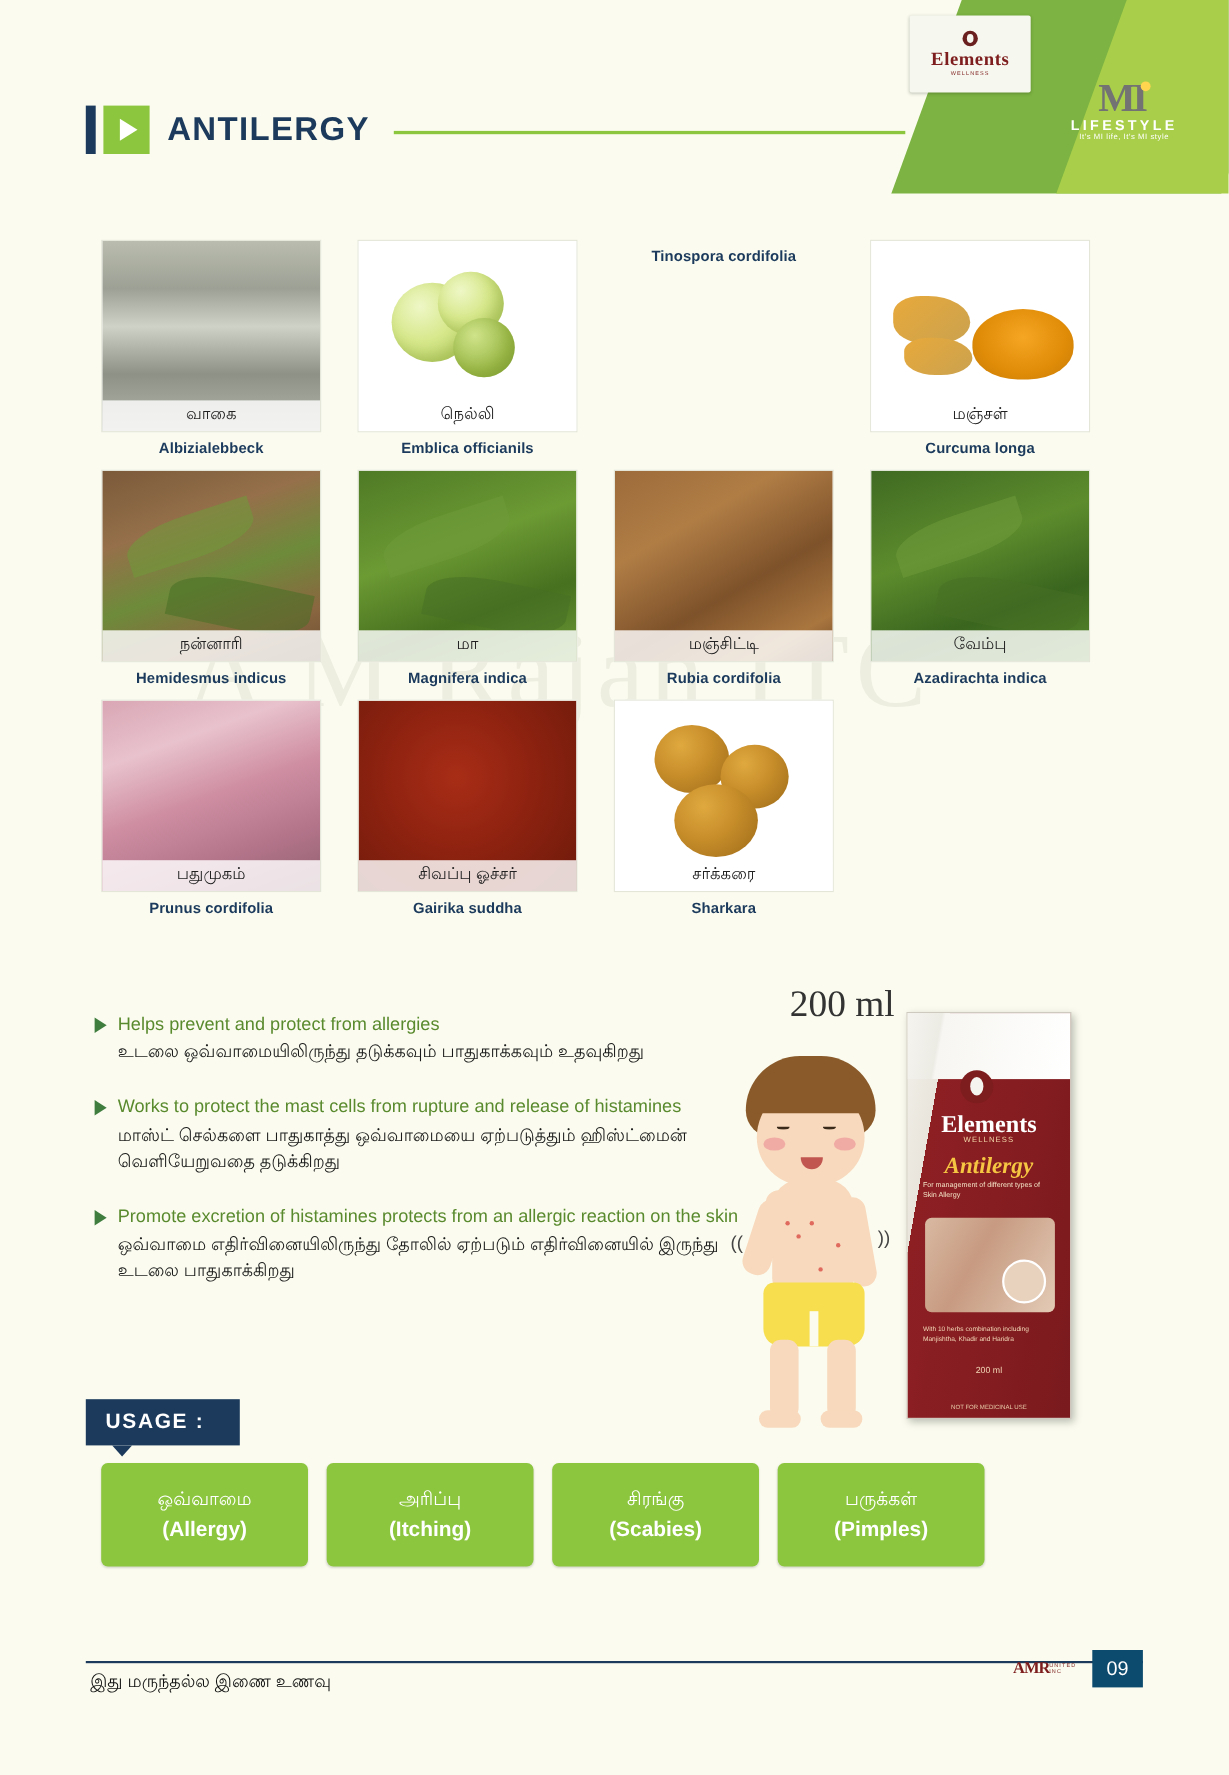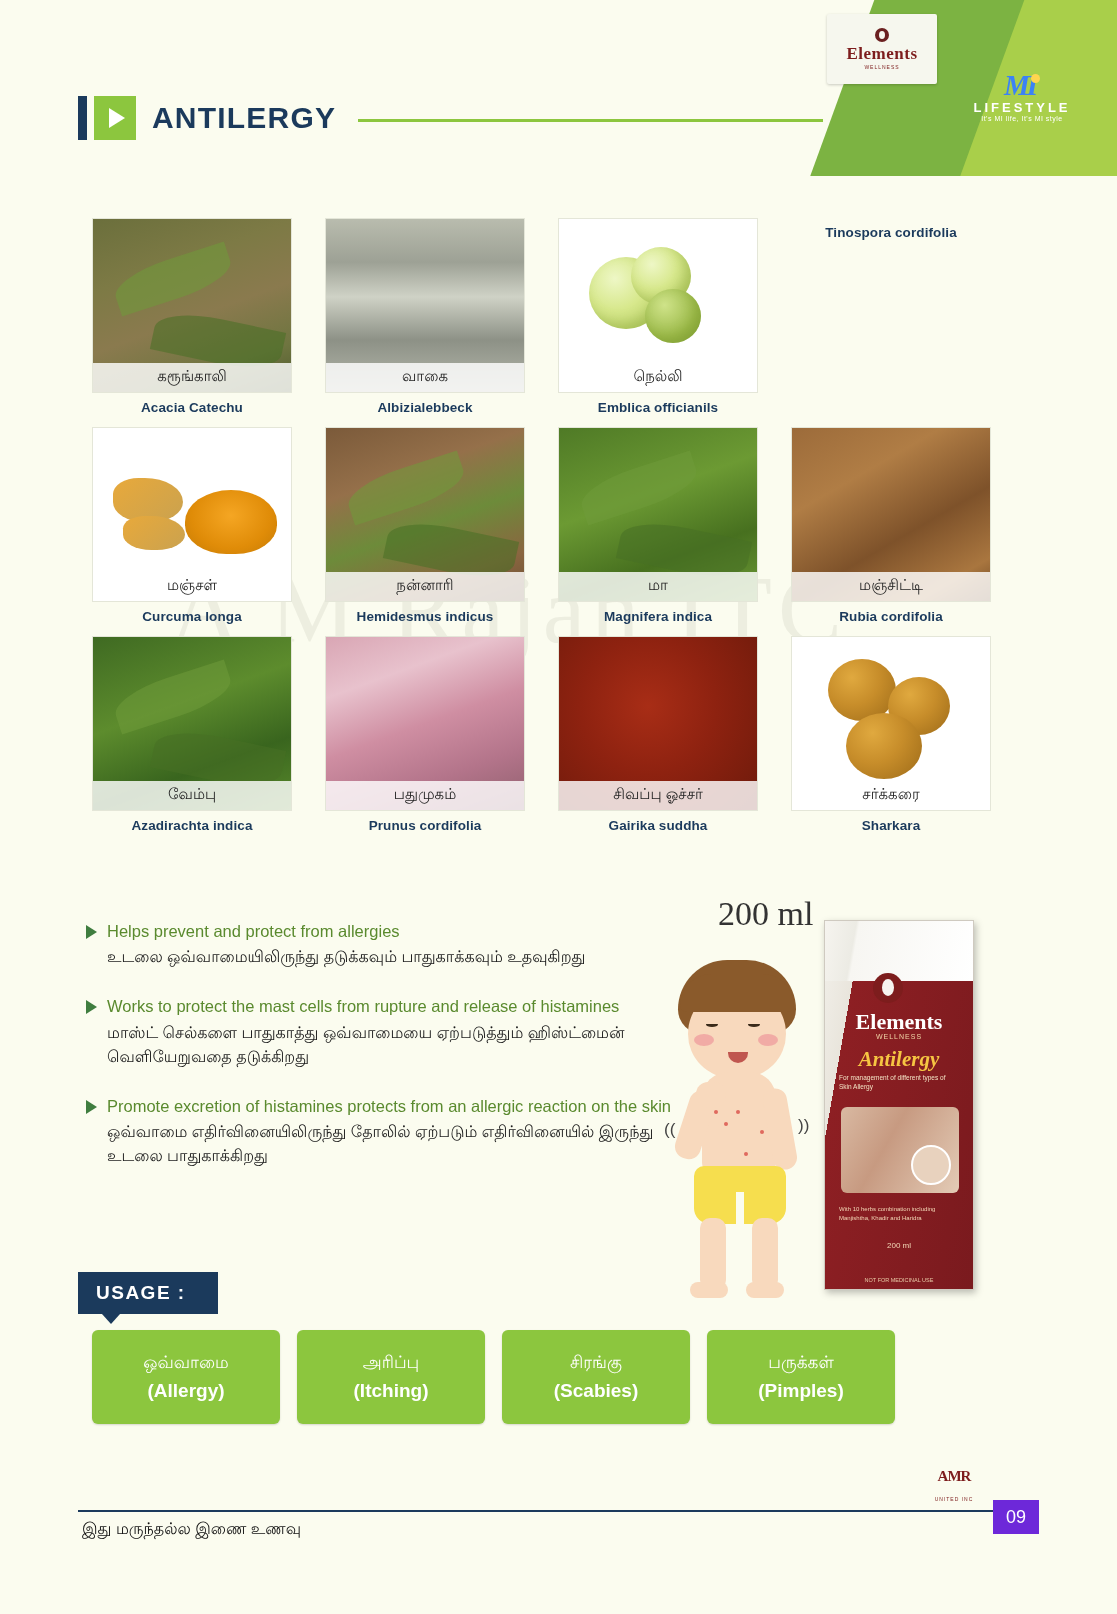--- a/index.html
+++ b/index.html
@@ -88,26 +88,25 @@
     letter-spacing: 1px;
   }
   .mi-logo {
     position: absolute;
     top: 72px; left: 160px;
     width: 130px; text-align: center;
     color: #fff;
   }
   .mi-logo .mi-mark {
     font-family: "Liberation Serif", serif;
-    font-size: 29px;
+    font-size: 36px;
     font-weight: bold;
-    font-style: italic;
     letter-spacing: -3px;
     line-height: 0.95;
-    color: #3b82f6;
+    color: #737373;
   }
   .mi-logo .mi-dot {
     display: inline-block;
     width: 9px; height: 9px;
     border-radius: 50%;
     background: #ffd54f;
     vertical-align: top;
     margin-left: -4px; margin-top: 2px;
   }
   .mi-logo .mi-name {
@@ -529,30 +528,30 @@
   }
   .footer-note {
     position: absolute;
     left: 82px; top: 1520px;
     font-size: 16px; color: #111;
   }
   .page-num {
     position: absolute;
     right: 78px; top: 1500px;
     width: 46px; height: 34px;
-    background: #6d28d9;
+    background: #0c4a6e;
     color: #fff;
     font-size: 18px;
     display: flex; align-items: center; justify-content: center;
   }
   .foot-logo {
     position: absolute;
-    right: 130px; top: 1468px;
+    right: 130px; top: 1500px;
     width: 66px; height: 34px;
-    display: flex; flex-direction: column;
+    display: flex; flex-direction: row;
     align-items: center; justify-content: space-between;
   }
   .foot-logo .fl-main {
     font-family: "Liberation Serif", serif;
     font-size: 15px; font-weight: bold; color: #7d1d1d;
     letter-spacing: -1px;
   }
   .foot-logo .fl-sub { font-size: 5px; color: #7d1d1d; letter-spacing: 1px; }
 </style>
 </head>
@@ -583,27 +582,20 @@
     <div class="title-bar-left"></div>
     <div class="title-play">
         <div class="tri"></div>
       </div>
     <div class="title-text">ANTILERGY</div>
     <div class="title-rule"></div>
   </div>
 
   <div class="grid">
 
-    <div class="card">
-      <div class="thumb">
-        <div class="ph ph-acacia leafy"></div>
-        <div class="label">கரூங்காலி</div>
-      </div>
-      <div class="sci">Acacia Catechu</div>
-    </div>
 
     <div class="card">
       <div class="thumb">
         <div class="ph ph-bark"></div>
         <div class="label">வாகை</div>
       </div>
       <div class="sci">Albizialebbeck</div>
     </div>
 
     <div class="card">

